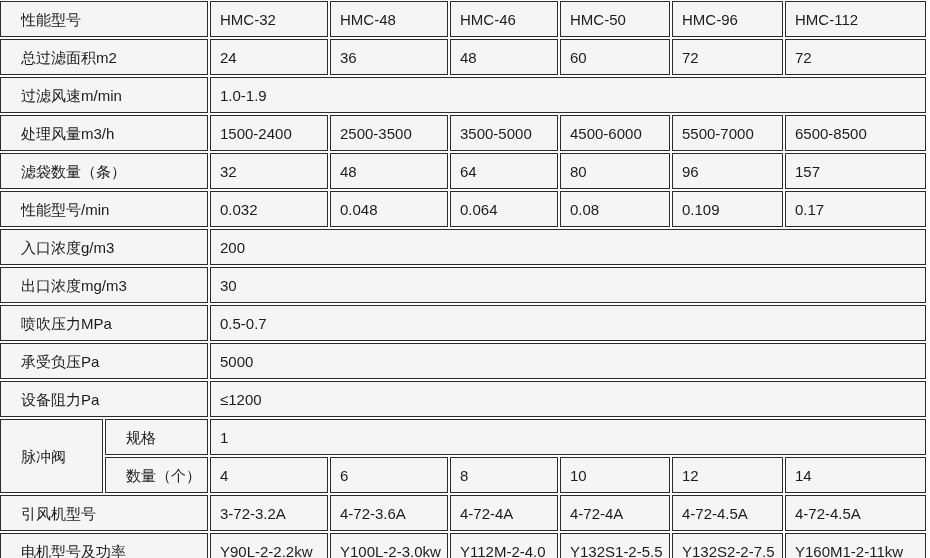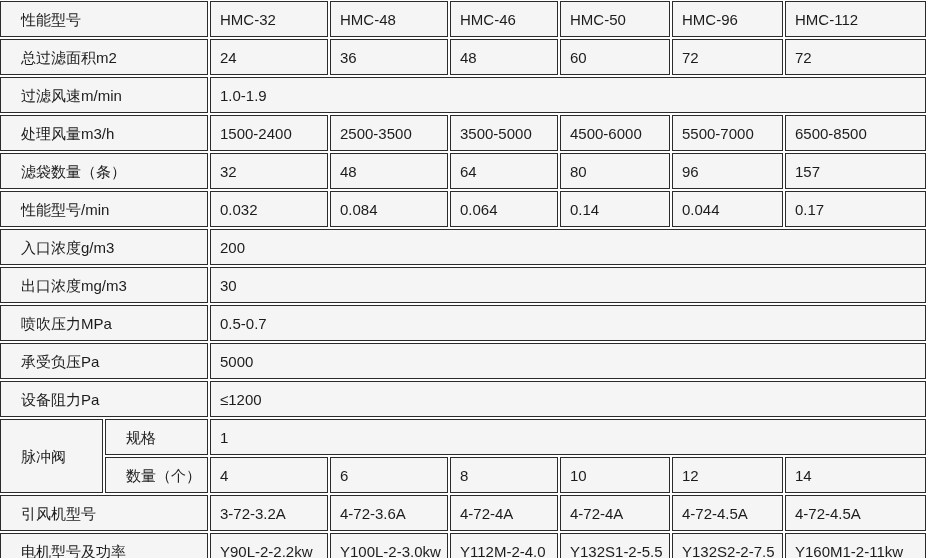--- a/index.html
+++ b/index.html
@@ -102,24 +102,24 @@
       <td>48</td>
       <td>64</td>
       <td>80</td>
       <td>96</td>
       <td>157</td>
     </tr>
 
     <tr>
       <td class="lbl" colspan="2">性能型号/min</td>
       <td>0.032</td>
-      <td>0.084</td>
+      <td>0.048</td>
       <td>0.064</td>
-      <td>0.14</td>
-      <td>0.044</td>
+      <td>0.08</td>
+      <td>0.109</td>
       <td>0.17</td>
     </tr>
 
     <tr>
       <td class="lbl" colspan="2">入口浓度g/m3</td>
       <td colspan="6">200</td>
     </tr>
 
     <tr>
       <td class="lbl" colspan="2">出口浓度mg/m3</td>

